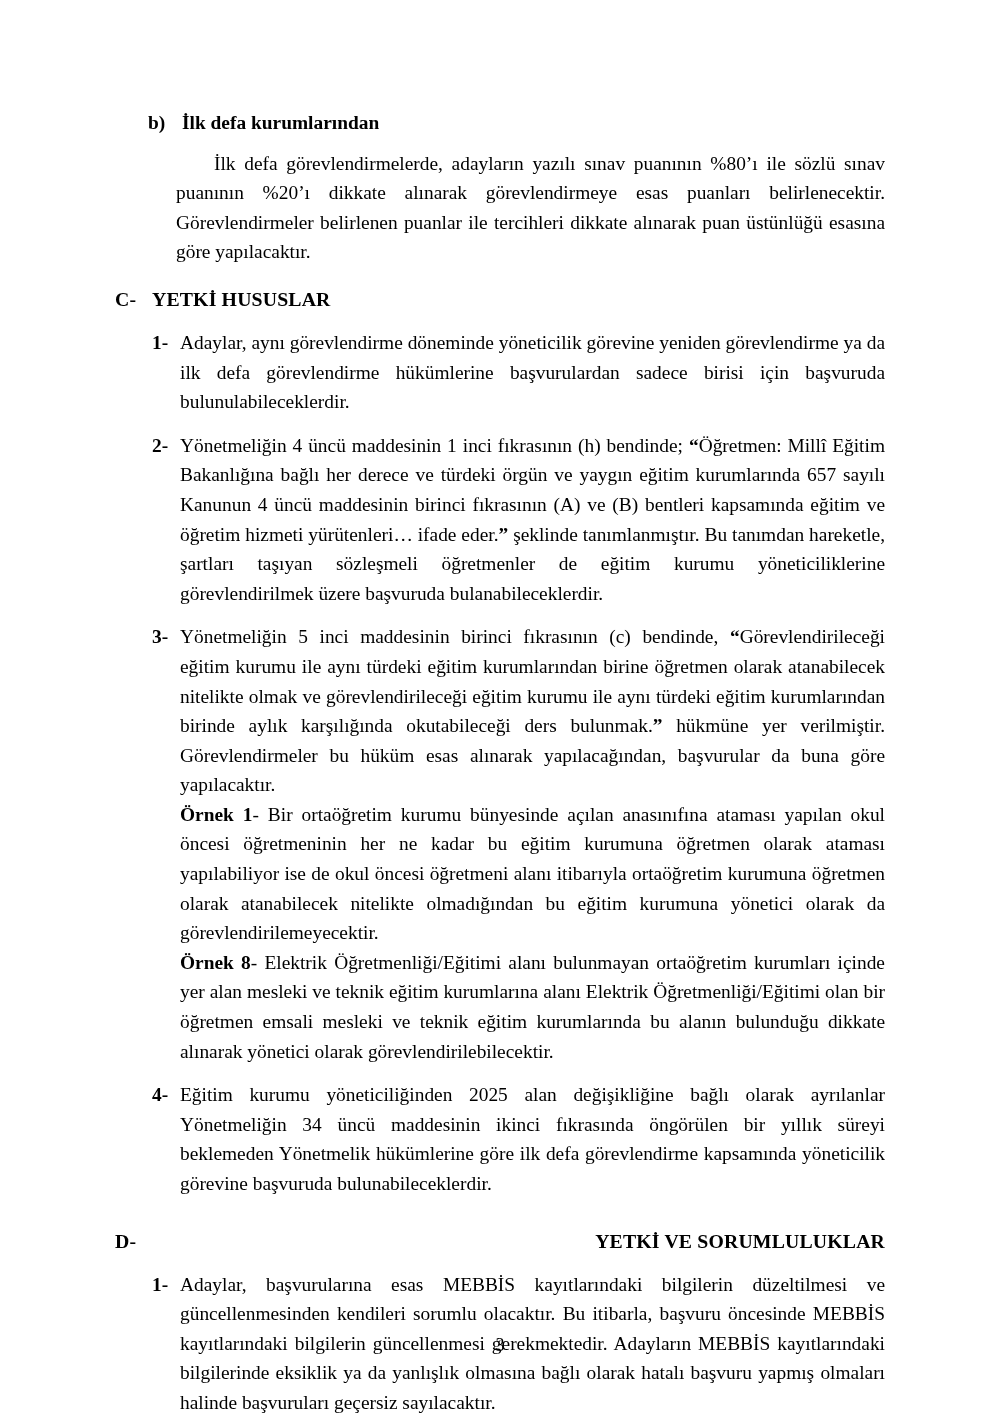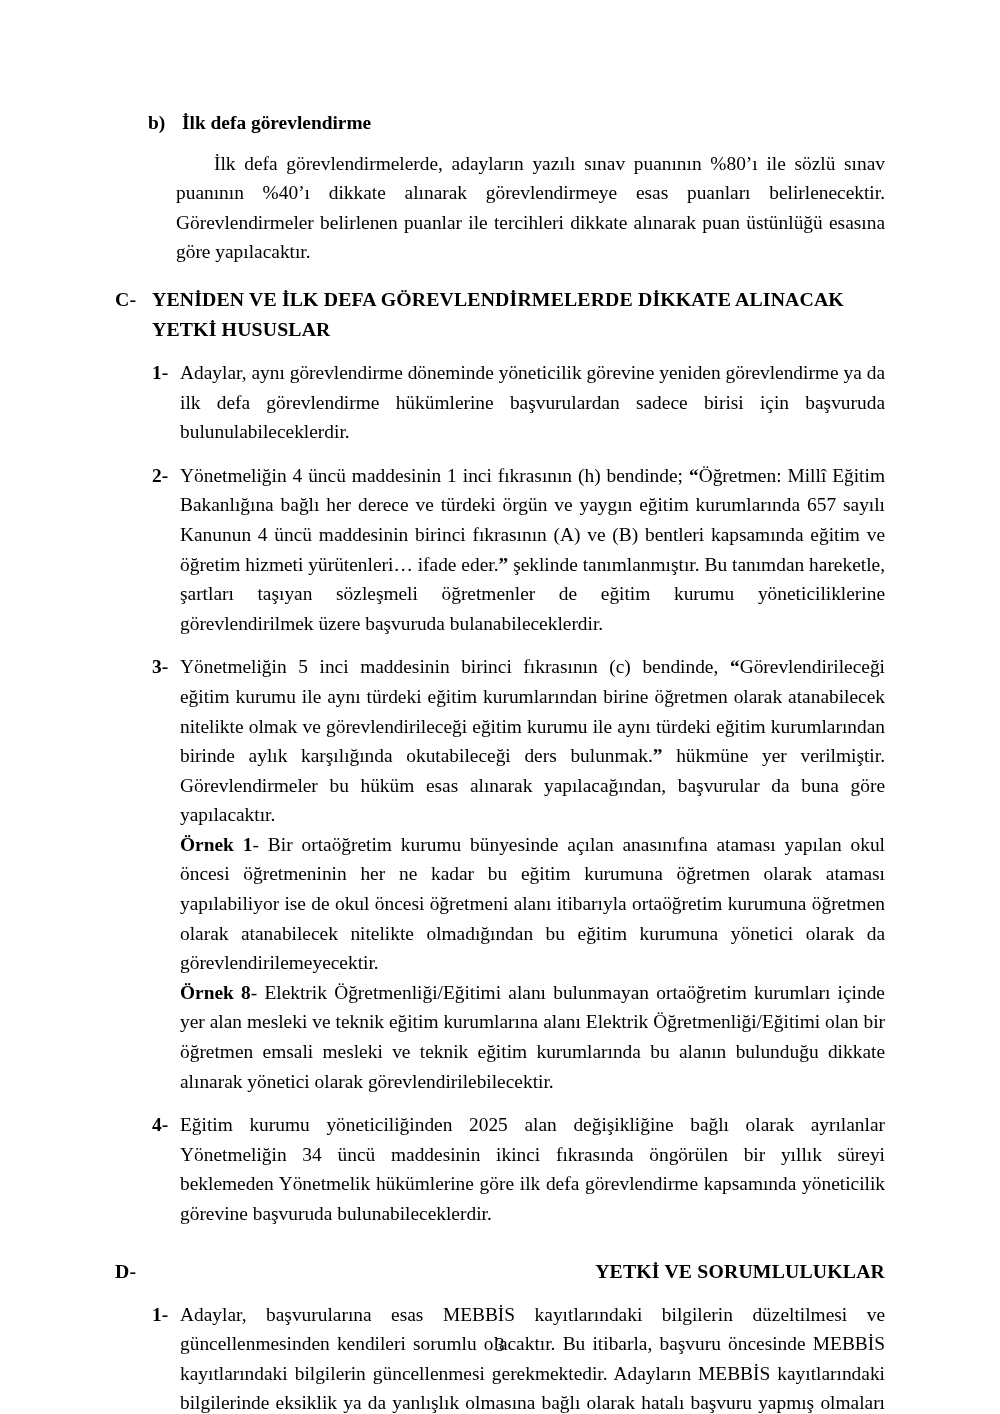--- a/index.html
+++ b/index.html
@@ -118,29 +118,28 @@
   }
 </style>
 </head>
 <body>
 
 <div class="page">
   <div class="content">
 
     <div class="sub-head">
       <span class="marker">b)</span>
-      <span class="htext">İlk defa görevlendirme</span>
+      <span class="htext">İlk defa kurumlarından</span>
     </div>
 
-    <p class="blk para-indent">İlk defa görevlendirmelerde, adayların yazılı sınav puanının %80’ı ile sözlü sınav puanının %40’ı dikkate alınarak görevlendirmeye esas puanları belirlenecektir. Görevlendirmeler belirlenen puanlar ile tercihleri dikkate alınarak puan üstünlüğü esasına göre yapılacaktır.</p>
+    <p class="blk para-indent">İlk defa görevlendirmelerde, adayların yazılı sınav puanının %80’ı ile sözlü sınav puanının %20’ı dikkate alınarak görevlendirmeye esas puanları belirlenecektir. Görevlendirmeler belirlenen puanlar ile tercihleri dikkate alınarak puan üstünlüğü esasına göre yapılacaktır.</p>
 
     <div class="sec-head">
       <span class="marker">C-</span>
       <span class="htext">
-        <span class="htext" style="display:block;text-align:justify;text-justify:inter-word;">YENİDEN VE İLK DEFA GÖREVLENDİRMELERDE DİKKATE ALINACAK</span>
         <span style="display:block;text-align:left;">YETKİ HUSUSLAR</span>
       </span>
     </div>
 
     <div class="item">
       <span class="num">1-</span>
       <span class="blk txt">Adaylar, aynı görevlendirme döneminde yöneticilik görevine yeniden görevlendirme ya da ilk defa görevlendirme hükümlerine başvurulardan sadece birisi için başvuruda bulunulabileceklerdir.</span>
     </div>
 
     <div class="item">

